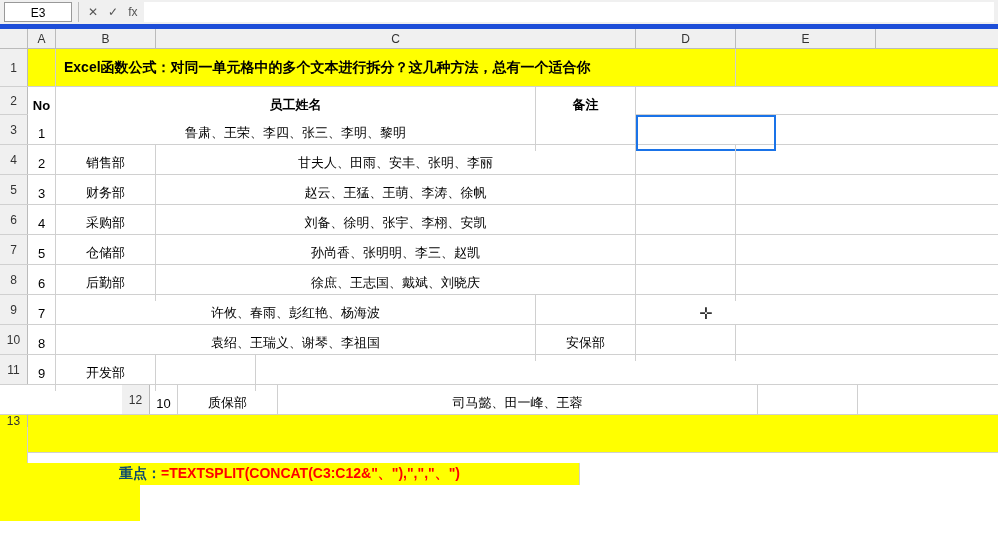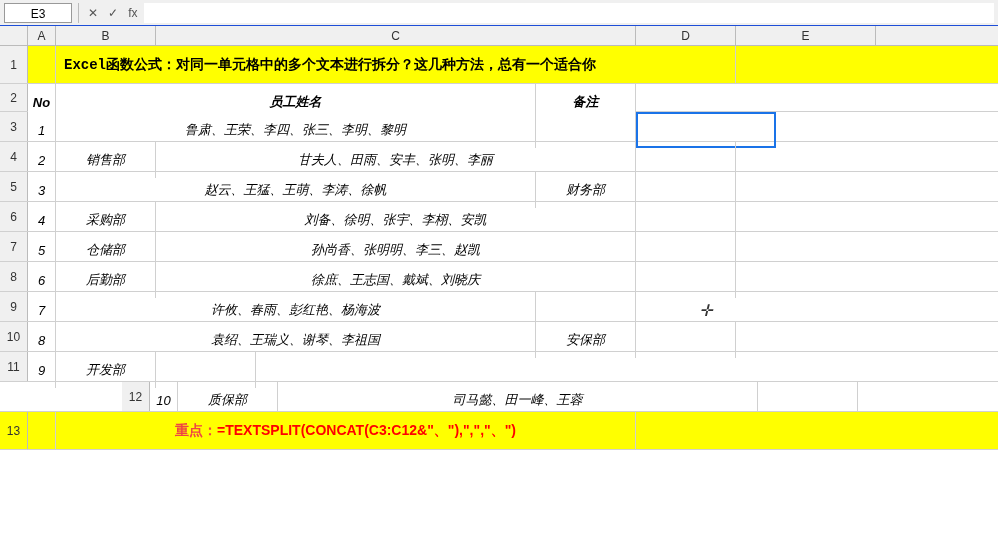--- a/index.html
+++ b/index.html
@@ -11,21 +11,21 @@
       height: 539px;
       overflow: hidden;
     }
 
     
     .formula-bar {
       display: flex;
       align-items: center;
       height: 26px;
       background: #f0f0f0;
-      border-bottom: 1px solid #1d4ed8;
+      border-bottom: 5px solid #1d4ed8;
       padding: 12px 4px;
       gap: 4px;
     }
     .cell-ref-box {
       width: 68px;
       height: 20px;
       border: 1px solid #999;
       background: #fff;
       font-size: 12px;
       text-align: center;
@@ -110,54 +110,52 @@
     }
     .cell {
       border-right: 1px solid #d0d0d0;
       padding: 18px 6px;
       display: flex;
       align-items: center;
       justify-content: center;
       font-size: 13px;
       color: #000;
       overflow: hidden;
-      font-style: italic;
     }
     .cell-center { justify-content: center; }
 
     
     .row-1 { height: 38px; }
     .row-2 { height: 28px; }
     .row-3 { height: 30px; }
     .row-4 { height: 30px; }
     .row-5 { height: 30px; }
     .row-6 { height: 30px; }
     .row-7 { height: 30px; }
     .row-8 { height: 30px; }
     .row-9 { height: 30px; }
     .row-10 { height: 30px; }
     .row-11 { height: 30px; }
     .row-12 { height: 30px; justify-content: flex-end; }
-    .row-13 { height: 38px; }
+    .row-13 { height: 38px; flex-direction: column; }
 
     
     .yellow-bg { background: #ffff00; }
 
     
     .span-bcd {
       width: 680px;
       min-width: 680px;
       border-right: 1px solid #d0d0d0;
       padding: 2px 8px;
       display: flex;
       align-items: center;
       font-size: 14px;
       font-weight: bold;
       color: #000;
-      font-family: Liberation Mono, monospace;
     }
 
     
     .header-cell {
       font-weight: bold;
       background: #fff;
       font-size: 13px;
     }
 
     
@@ -251,22 +249,22 @@
       <div class="cell col-a cell-center">2</div>
       <div class="cell col-b cell-center">销售部</div>
       <div class="cell col-c cell-center">甘夫人、田雨、安丰、张明、李丽</div>
       <div class="cell col-d cell-center"></div>
       <div class="cell col-e col-e-cell"></div>
     </div>
 
     <div class="sheet-row row-5">
       <div class="row-num">5</div>
       <div class="cell col-a cell-center">3</div>
+      <div class="cell col-b cell-center">财务部</div>
       <div class="cell col-c cell-center">赵云、王猛、王萌、李涛、徐帆</div>
-      <div class="cell col-b cell-center">财务部</div>
       <div class="cell col-d cell-center"></div>
       <div class="cell col-e col-e-cell"></div>
     </div>
 
     <div class="sheet-row row-6">
       <div class="row-num">6</div>
       <div class="cell col-a cell-center">4</div>
       <div class="cell col-b cell-center">采购部</div>
       <div class="cell col-c cell-center">刘备、徐明、张宇、李栩、安凯</div>
       <div class="cell col-d cell-center"></div>
@@ -324,20 +322,20 @@
       <div class="cell col-b cell-center">质保部</div>
       <div class="cell col-c cell-center">司马懿、田一峰、王蓉</div>
       <div class="cell col-d cell-center"></div>
       <div class="cell col-e col-e-cell"></div>
     </div>
 
     <div class="sheet-row row-13 yellow-bg">
       <div class="row-num yellow-bg">13</div>
       <div class="cell col-a yellow-bg"></div>
       <div class="formula-span yellow-bg">
-        <span style="font-weight:bold;color:#ef4444;">重点：</span>
+        <span style="font-weight:bold;color:#0c4a6e;">重点：</span>
         <span style="font-weight:bold;color:#ff0000;">=TEXTSPLIT(CONCAT(C3:C12&amp;"、"),",","、")</span>
       </div>
       <div class="cell col-e col-e-cell yellow-bg"></div>
     </div>
 
   </div>
 </div>
 
 </body></html>

